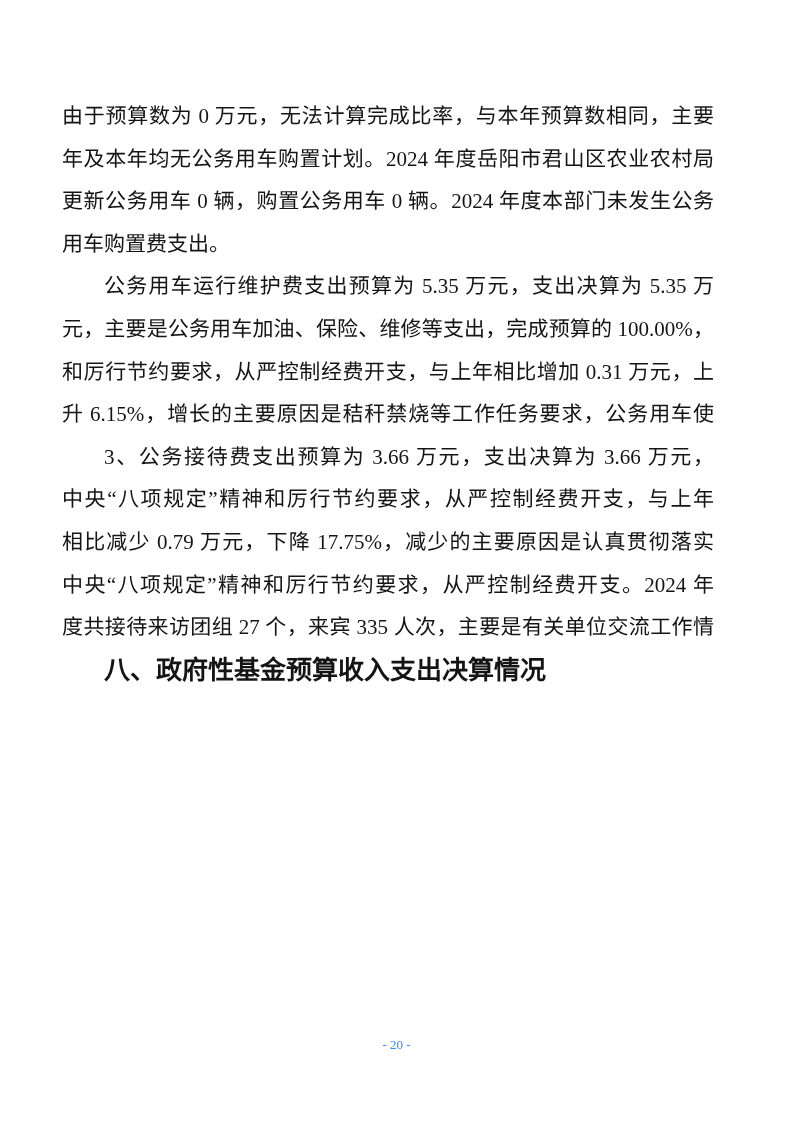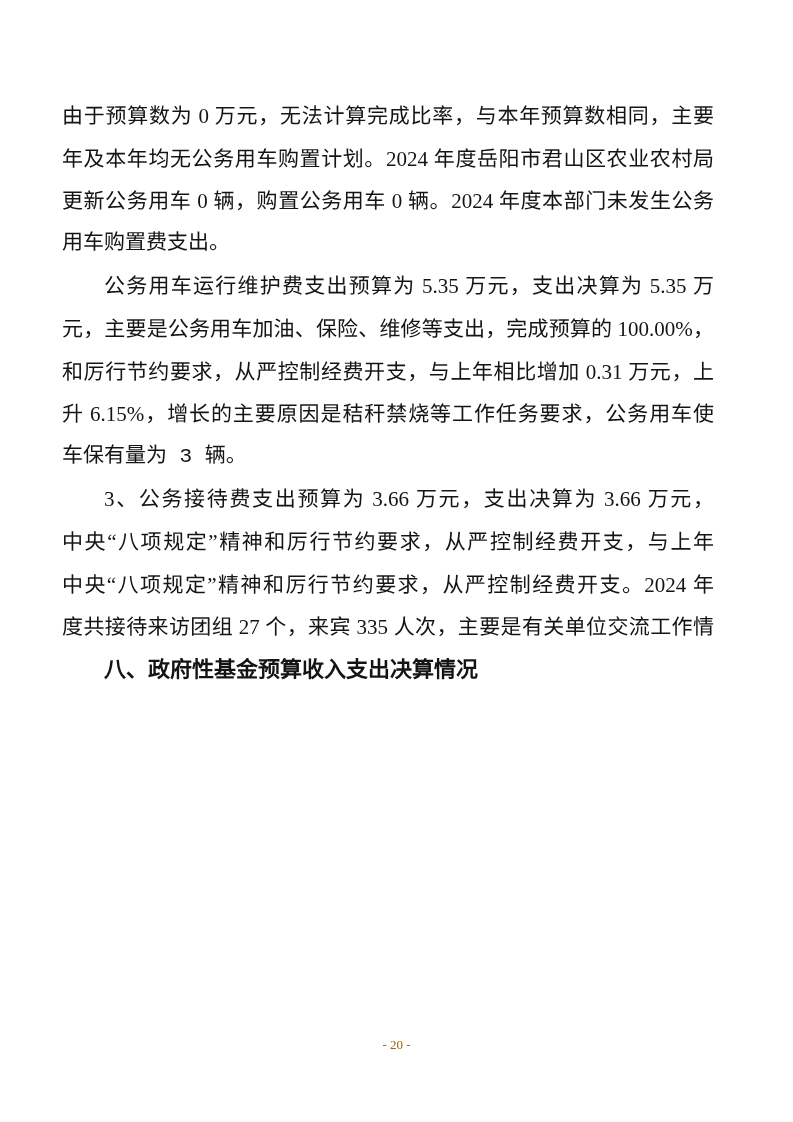--- a/index.html
+++ b/index.html
@@ -28,65 +28,64 @@
     height: 42.6px;
     line-height: 42.6px;
     white-space: nowrap;
     overflow: visible;
     text-align: justify;
     text-align-last: justify;
   }
   .line.endline {
     text-align: left;
     text-align-last: left;
-    font-family: Liberation Mono, monospace;
   }
   .line.indent {
     text-indent: 42px;
   }
   .heading .line {
     font-weight: bold;
-    font-size: 22px;
+    font-size: 26px;
     font-family: "Liberation Sans", "DejaVu Sans", sans-serif;
     text-align: right;
     text-align-last: left;
   }
   .page-footer {
     position: absolute;
     top: 1036px;
     left: 0;
     width: 100%;
     text-align: center;
     font-size: 13px;
     line-height: 18px;
-    color: #a16207;
+    color: #3b82f6;
     font-family: "Liberation Serif", "DejaVu Serif", serif;
   }
 </style>
 </head>
 <body>
 
 <div class="page">
   <div class="text-block">
       <div class="paragraph">
         <div class="line">由于预算数为 0 万元，无法计算完成比率，与本年预算数相同，主要</div>
         <div class="line">年及本年均无公务用车购置计划。2024 年度岳阳市君山区农业农村局</div>
         <div class="line">更新公务用车 0 辆，购置公务用车 0 辆。2024 年度本部门未发生公务</div>
         <div class="line endline">用车购置费支出。</div>
       </div>
       <div class="paragraph">
         <div class="line indent">公务用车运行维护费支出预算为 5.35 万元，支出决算为 5.35 万</div>
         <div class="line">元，主要是公务用车加油、保险、维修等支出，完成预算的 100.00%，</div>
         <div class="line">和厉行节约要求，从严控制经费开支，与上年相比增加 0.31 万元，上</div>
         <div class="line">升 6.15%，增长的主要原因是秸秆禁烧等工作任务要求，公务用车使</div>
-        <div class="line endline">车保有量为 3 辆。</div>
       </div>
       <div class="paragraph">
         <div class="line indent">3、公务接待费支出预算为 3.66 万元，支出决算为 3.66 万元，</div>
         <div class="line">中央“八项规定”精神和厉行节约要求，从严控制经费开支，与上年</div>
+        <div class="line">相比减少 0.79 万元，下降 17.75%，减少的主要原因是认真贯彻落实</div>
         <div class="line">中央“八项规定”精神和厉行节约要求，从严控制经费开支。2024 年</div>
         <div class="line">度共接待来访团组 27 个，来宾 335 人次，主要是有关单位交流工作情</div>
       </div>
       <div class="paragraph heading">
         <div class="line indent endline">八、政府性基金预算收入支出决算情况</div>
       </div>
     </div>
   <div class="page-footer">
     <span>- 20 -</span>
   </div>

